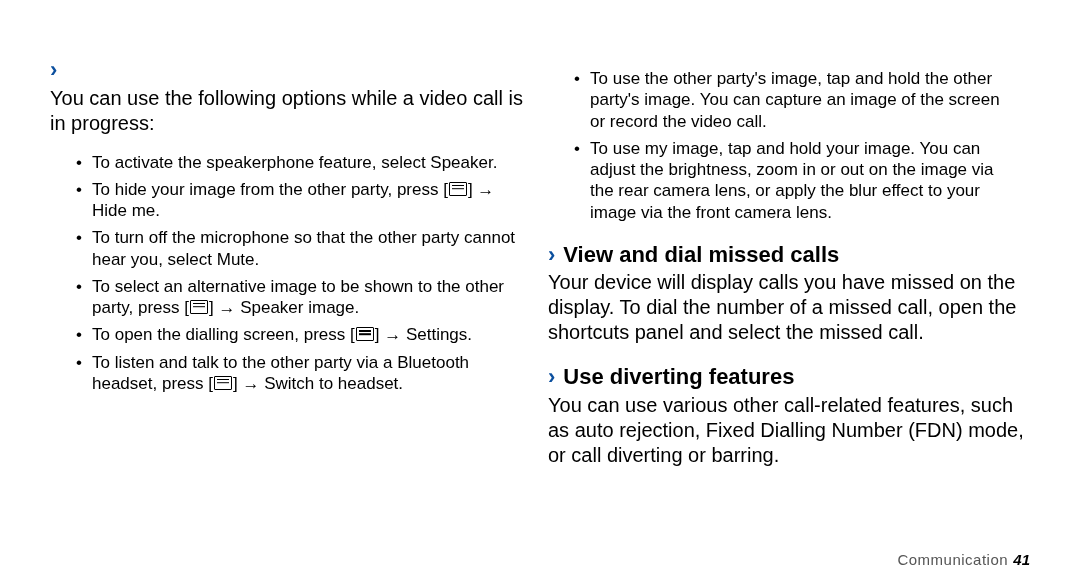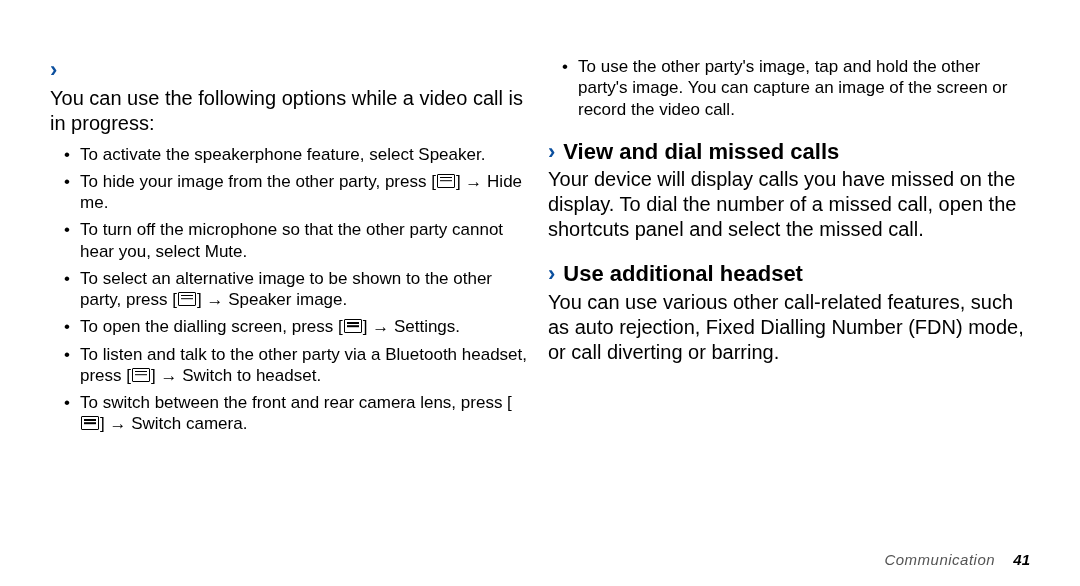--- a/index.html
+++ b/index.html
@@ -44,21 +44,21 @@
     font-size: 22px;
     display: inline-block;
   }
   .intro {
     margin: 0 0 8px 0;
     font-size: 20px;
   }
   ul.bullets {
     list-style: none;
     padding: 0 0 0 26px;
-    margin: 4px;
+    margin: 16px;
   }
   ul.bullets > li {
     position: relative;
     margin-bottom: 6px;
     font-size: 17px;
   }
   ul.bullets > li::before {
     content: "•";
     position: absolute;
     left: -16px;
@@ -66,23 +66,22 @@
     font-size: 17px;
   }
   .footer {
     position: absolute;
     right: 50px;
     bottom: 18px;
     font-size: 15px;
     color: #555;
   }
   .footer .section-name {
-    font-style: italic;
     letter-spacing: 0.5px;
-    margin-right: 14px;
+    margin-right: 1px;
   }
   .footer .page-num {
     font-style: italic;
     color: #000000;
     font-weight: 600;
   }
   b { font-weight: 400; }
   .menu-icon {
     display: inline-block;
     border: 1.4px solid #000;
@@ -114,38 +113,38 @@
       <span class="chev">›</span>
     </div>
     <p class="intro">You can use the following options while a video call is in progress:</p>
     <ul class="bullets" id="left-list">
         <li>To activate the speakerphone feature, select <b>Speaker</b>.</li>
         <li>To hide your image from the other party, press [<span class="menu-icon"></span>] → <b>Hide me</b>.</li>
         <li>To turn off the microphone so that the other party cannot hear you, select <b>Mute</b>.</li>
         <li>To select an alternative image to be shown to the other party, press [<span class="menu-icon"></span>] → <b>Speaker image</b>.</li>
         <li>To open the dialling screen, press [<span class="menu-icon"></span>] → <b>Settings</b>.</li>
         <li>To listen and talk to the other party via a Bluetooth headset, press [<span class="menu-icon"></span>] → <b>Switch to headset</b>.</li>
-        <li>To switch between the front and rear camera lens, press [<span class="menu-icon"></span>] → <b>Switch camera</b>.</li>
       </ul>
   </div>
 
   <div class="col">
     <ul class="bullets" id="right-cont">
         <li>To use the other party's image, tap and hold the other party's image. You can capture an image of the screen or record the video call.</li>
+        <li>To use my image, tap and hold your image. You can adjust the brightness, zoom in or out on the image via the rear camera lens, or apply the blur effect to your image via the front camera lens.</li>
       </ul>
 
     <div class="sec-head" style="margin-top:18px;">
       <span class="chev">›</span>
       <span class="sec-title">View and dial missed calls</span>
     </div>
     <p class="intro">Your device will display calls you have missed on the display. To dial the number of a missed call, open the shortcuts panel and select the missed call.</p>
 
     <div class="sec-head" style="margin-top:18px;">
       <span class="chev">›</span>
-      <span class="sec-title">Use additional headset</span>
+      <span class="sec-title">Use diverting features</span>
     </div>
     <p class="intro">You can use various other call-related features, such as auto rejection, Fixed Dialling Number (FDN) mode, or call diverting or barring.</p>
   </div>
 
   <div class="footer">
     <span class="section-name">Communication</span>
     <span class="page-num">41</span>
   </div>
 </div>
 

